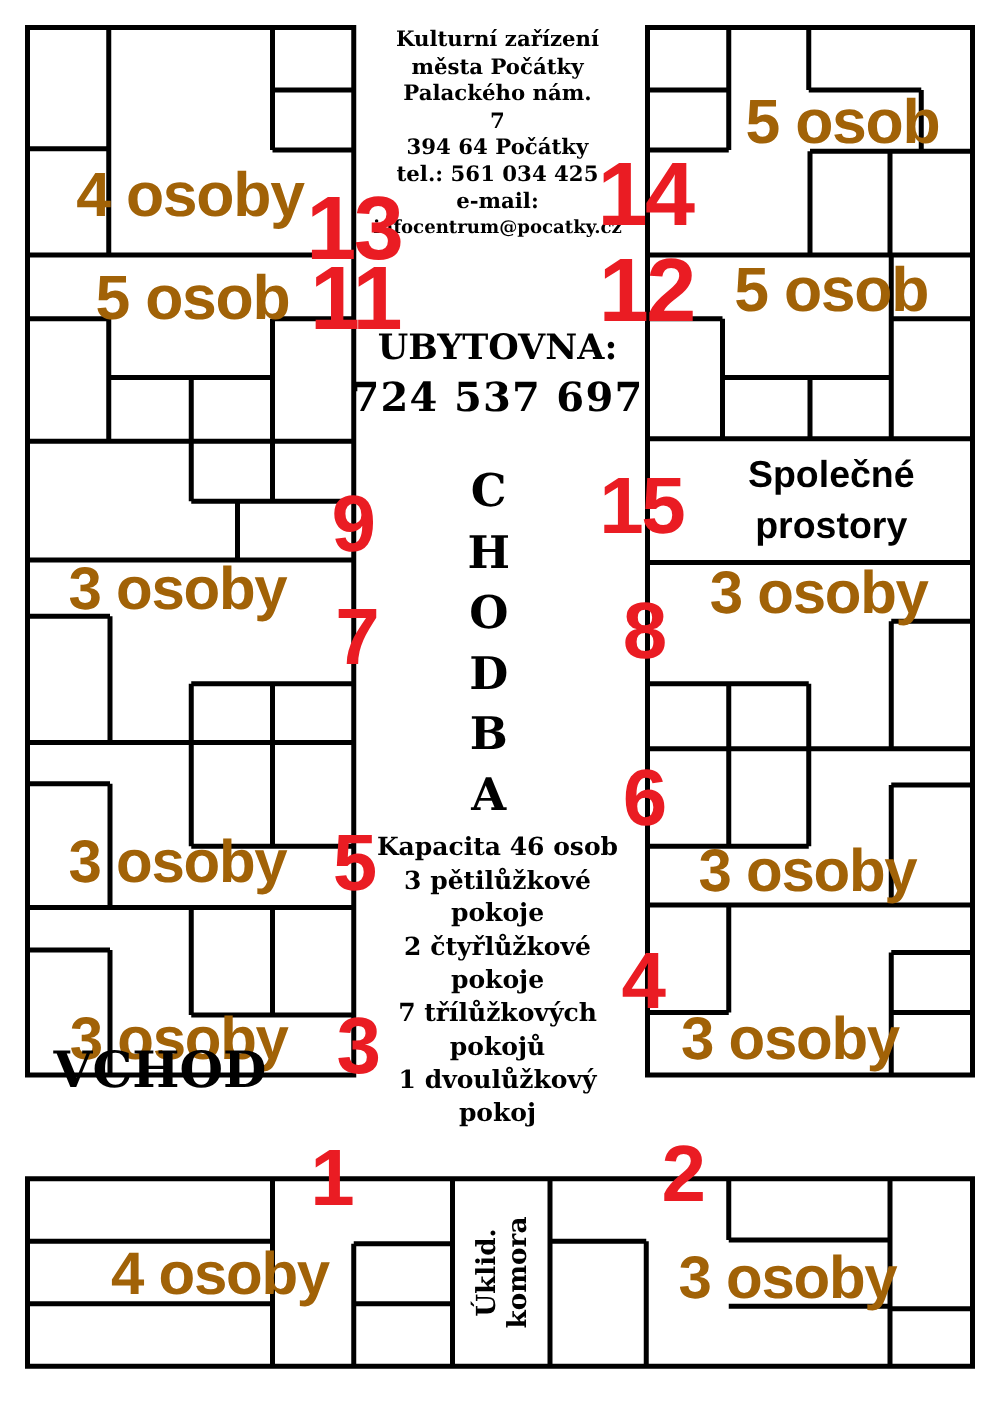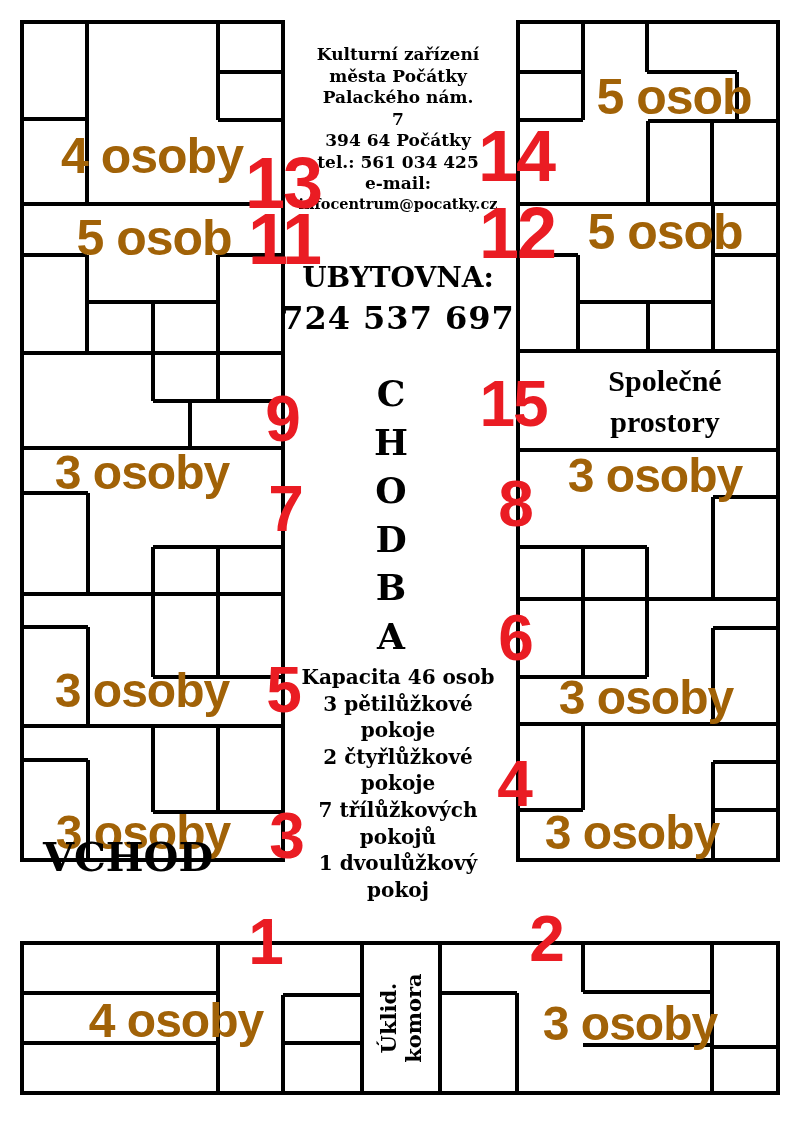--- a/index.html
+++ b/index.html
@@ -6,21 +6,21 @@
   #page{position:relative;width:800px;height:1131px;background:#ffffff;overflow:hidden;
         font-family:"Liberation Sans",sans-serif;color:#000;}
   #walls{position:absolute;left:0;top:0;z-index:1;}
   .abs{position:absolute;transform:translate(-50%,-50%);white-space:nowrap;z-index:2;}
   .cap{font-weight:bold;font-size:50px;letter-spacing:-1px;color:#a16207;}
   .cap.md{font-size:48px;}
   .num{font-weight:bold;color:var(--accent,#ea1c23);letter-spacing:-2px;font-size:72px;}
   .num.mid{font-size:64px;}
   .common{font-weight:bold;font-size:30px;white-space:normal;width:180px;text-align:center;line-height:1.38;}
   .serif{font-family:"DejaVu Serif",serif;font-weight:bold;}
-  #contact{position:absolute;left:398px;top:44px;transform:translateX(-50%);z-index:2;
+  #contact{position:absolute;left:398px;top:22px;transform:translateX(-50%);z-index:2;
            text-align:center;width:260px;}
   #contact .cl{font-size:17px;line-height:21.5px;}
   #contact .em{font-size:14.5px;line-height:17px;}
   #hostel{position:absolute;left:398px;top:258px;transform:translateX(-50%);z-index:2;text-align:center;}
   #hostel .hl{font-size:28px;line-height:40px;}
   #hostel .ph{font-size:32px;line-height:40px;letter-spacing:1px;}
   #chodba{position:absolute;left:391px;top:369px;transform:translateX(-50%);z-index:2;text-align:center;}
   #chodba .ltr{font-size:36px;line-height:48.5px;}
   #capacity{position:absolute;left:398px;top:664px;transform:translateX(-50%);z-index:2;text-align:center;width:240px;}
   #capacity .kl{font-size:20px;line-height:26.6px;}
@@ -105,21 +105,21 @@
     <div class="kl serif">7 třílůžkových</div>
     <div class="kl serif">pokojů</div>
     <div class="kl serif">1 dvoulůžkový</div>
     <div class="kl serif">pokoj</div>
   </div>
 
   <div class="abs cap" style="left:152px;top:156px;">4 osoby</div>
   <div class="abs cap" style="left:674px;top:97px;">5 osob</div>
   <div class="abs cap" style="left:154px;top:238px;">5 osob</div>
   <div class="abs cap" style="left:665px;top:232px;">5 osob</div>
-  <div class="abs common" style="left:665px;top:401px;font-family:Liberation Serif, serif;">Společné prostory</div>
+  <div class="abs common" style="left:665px;top:401px;">Společné prostory</div>
   <div class="abs cap md" style="left:142px;top:472px;">3 osoby</div>
   <div class="abs cap md" style="left:655px;top:475px;">3 osoby</div>
   <div class="abs cap md" style="left:142px;top:690px;">3 osoby</div>
   <div class="abs cap md" style="left:646px;top:697px;">3 osoby</div>
   <div class="abs cap md" style="left:143px;top:832px;">3 osoby</div>
   <div class="abs cap md" style="left:632px;top:832px;">3 osoby</div>
   <div class="abs cap md" style="left:176px;top:1020px;">4 osoby</div>
   <div class="abs cap md" style="left:630px;top:1023px;">3 osoby</div>
 
   <div class="abs num" style="left:283px;top:156px;margin-top:27px;">13</div>

